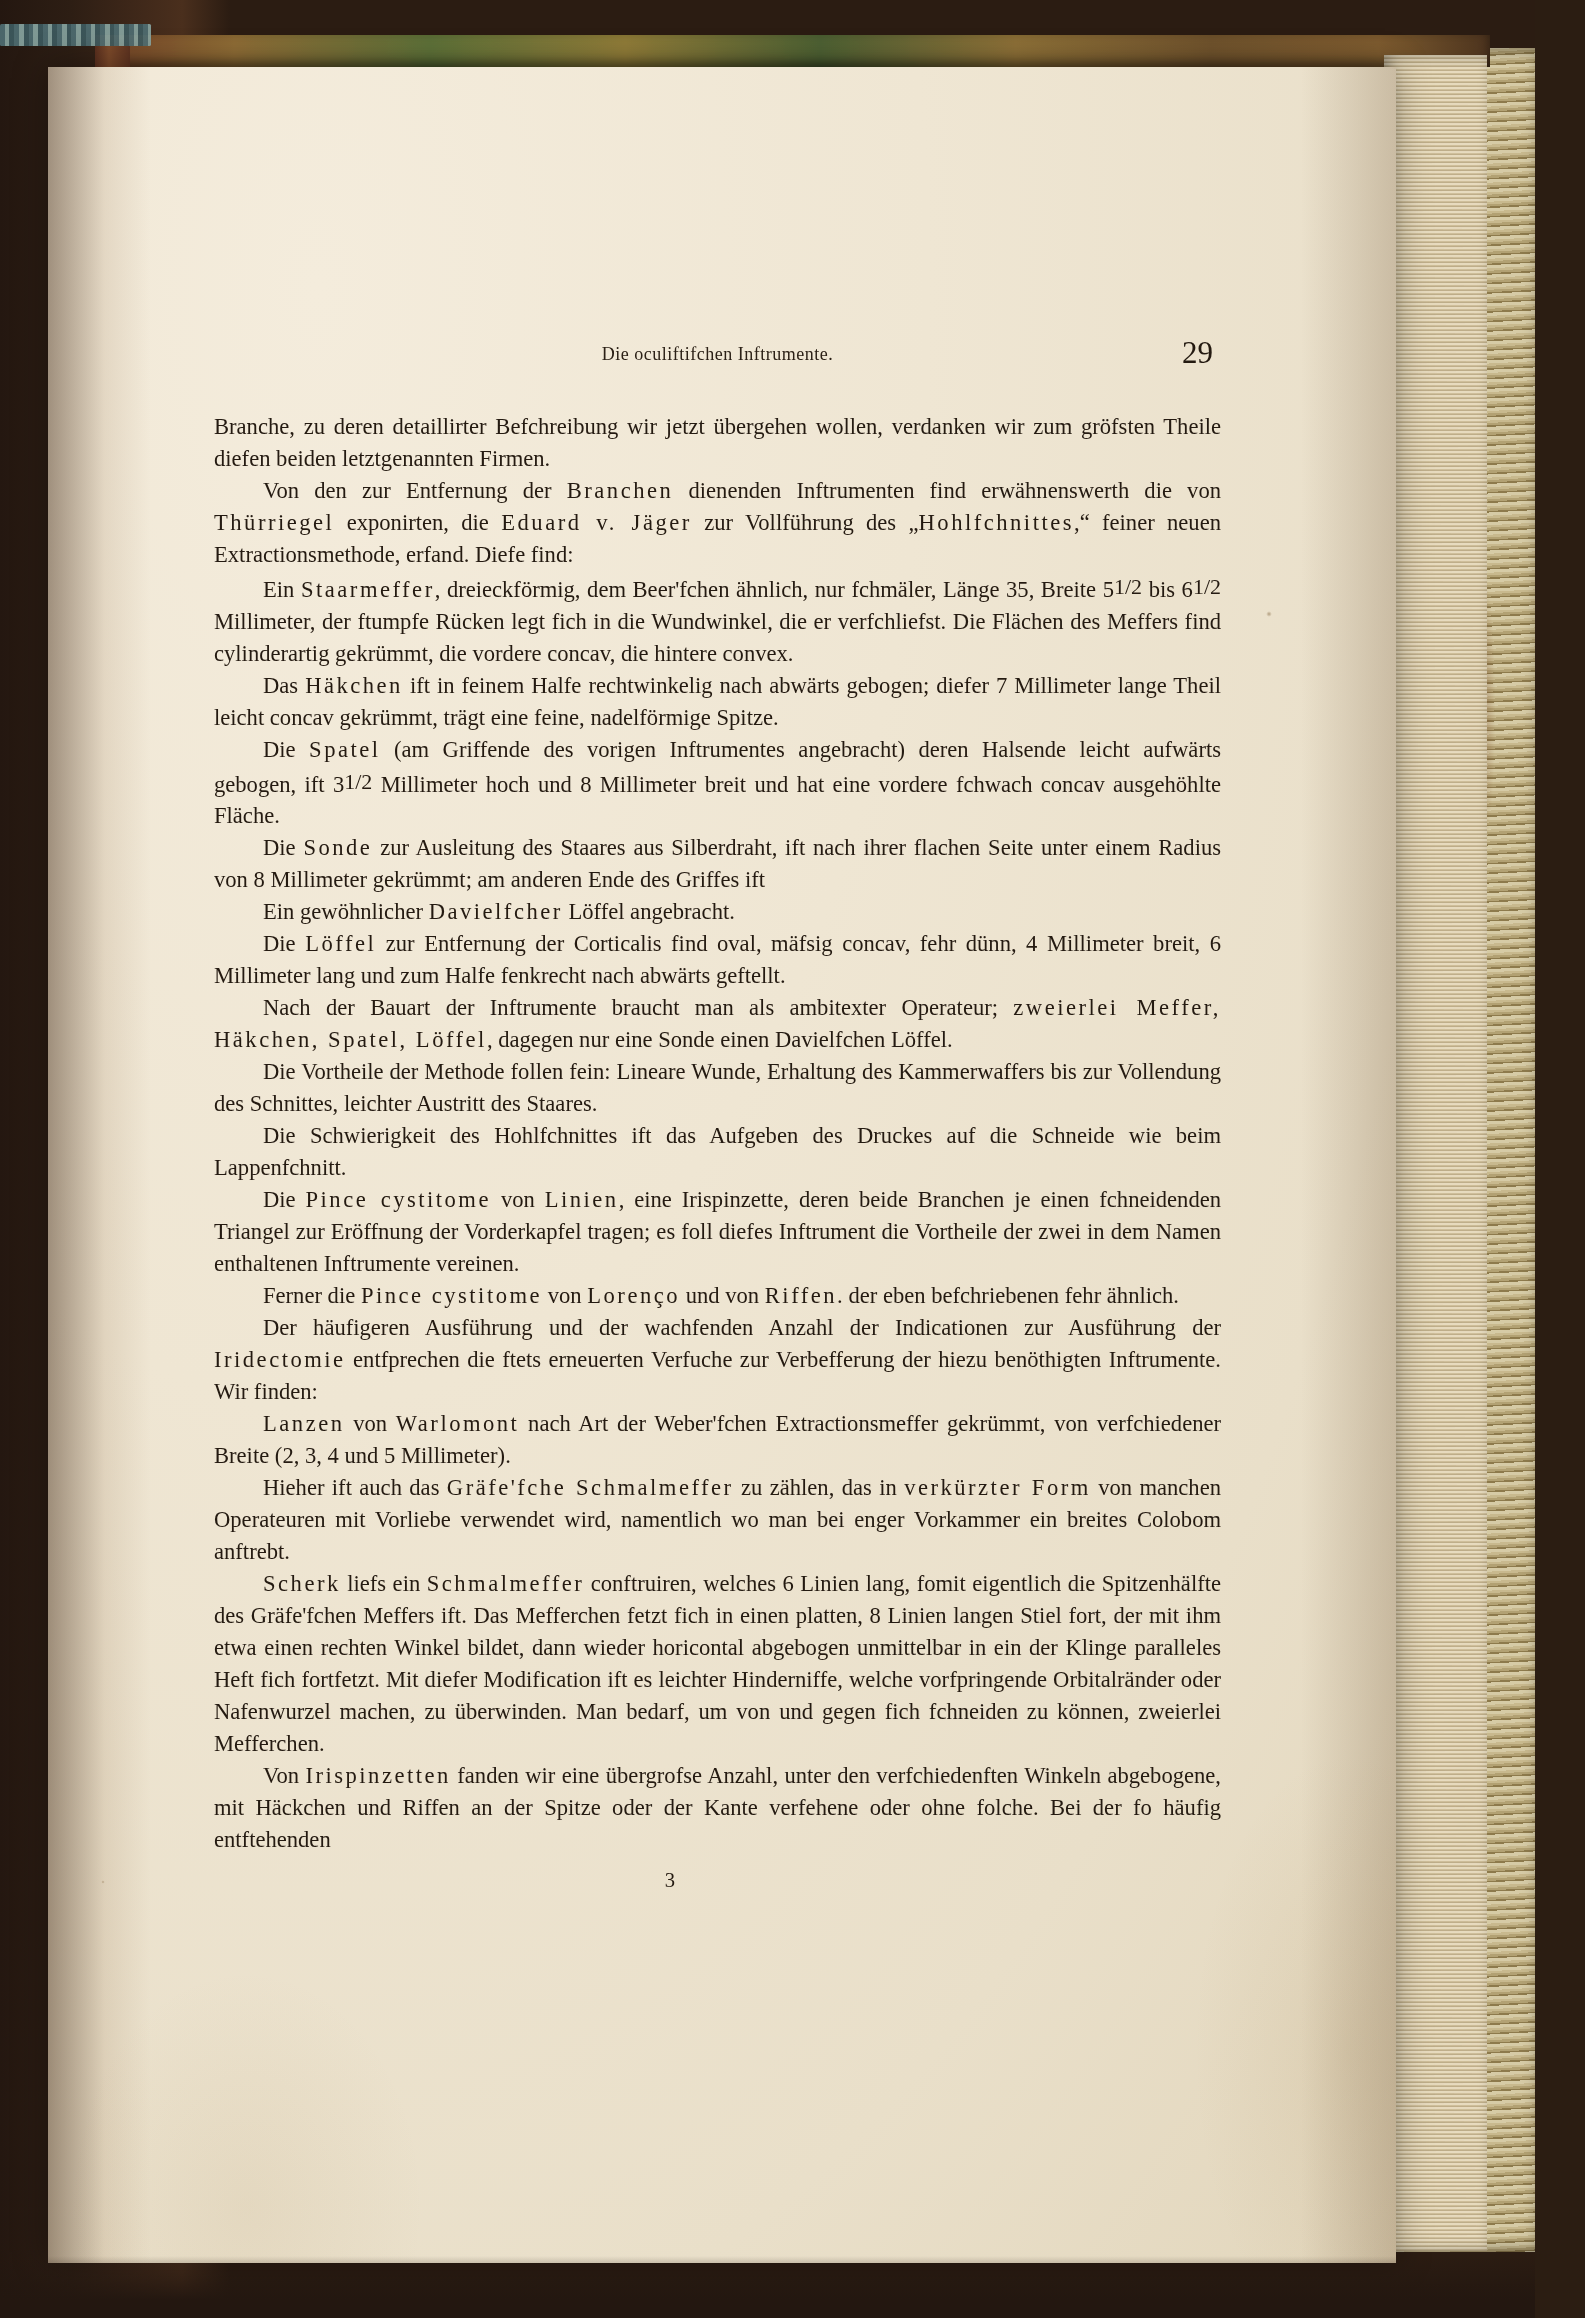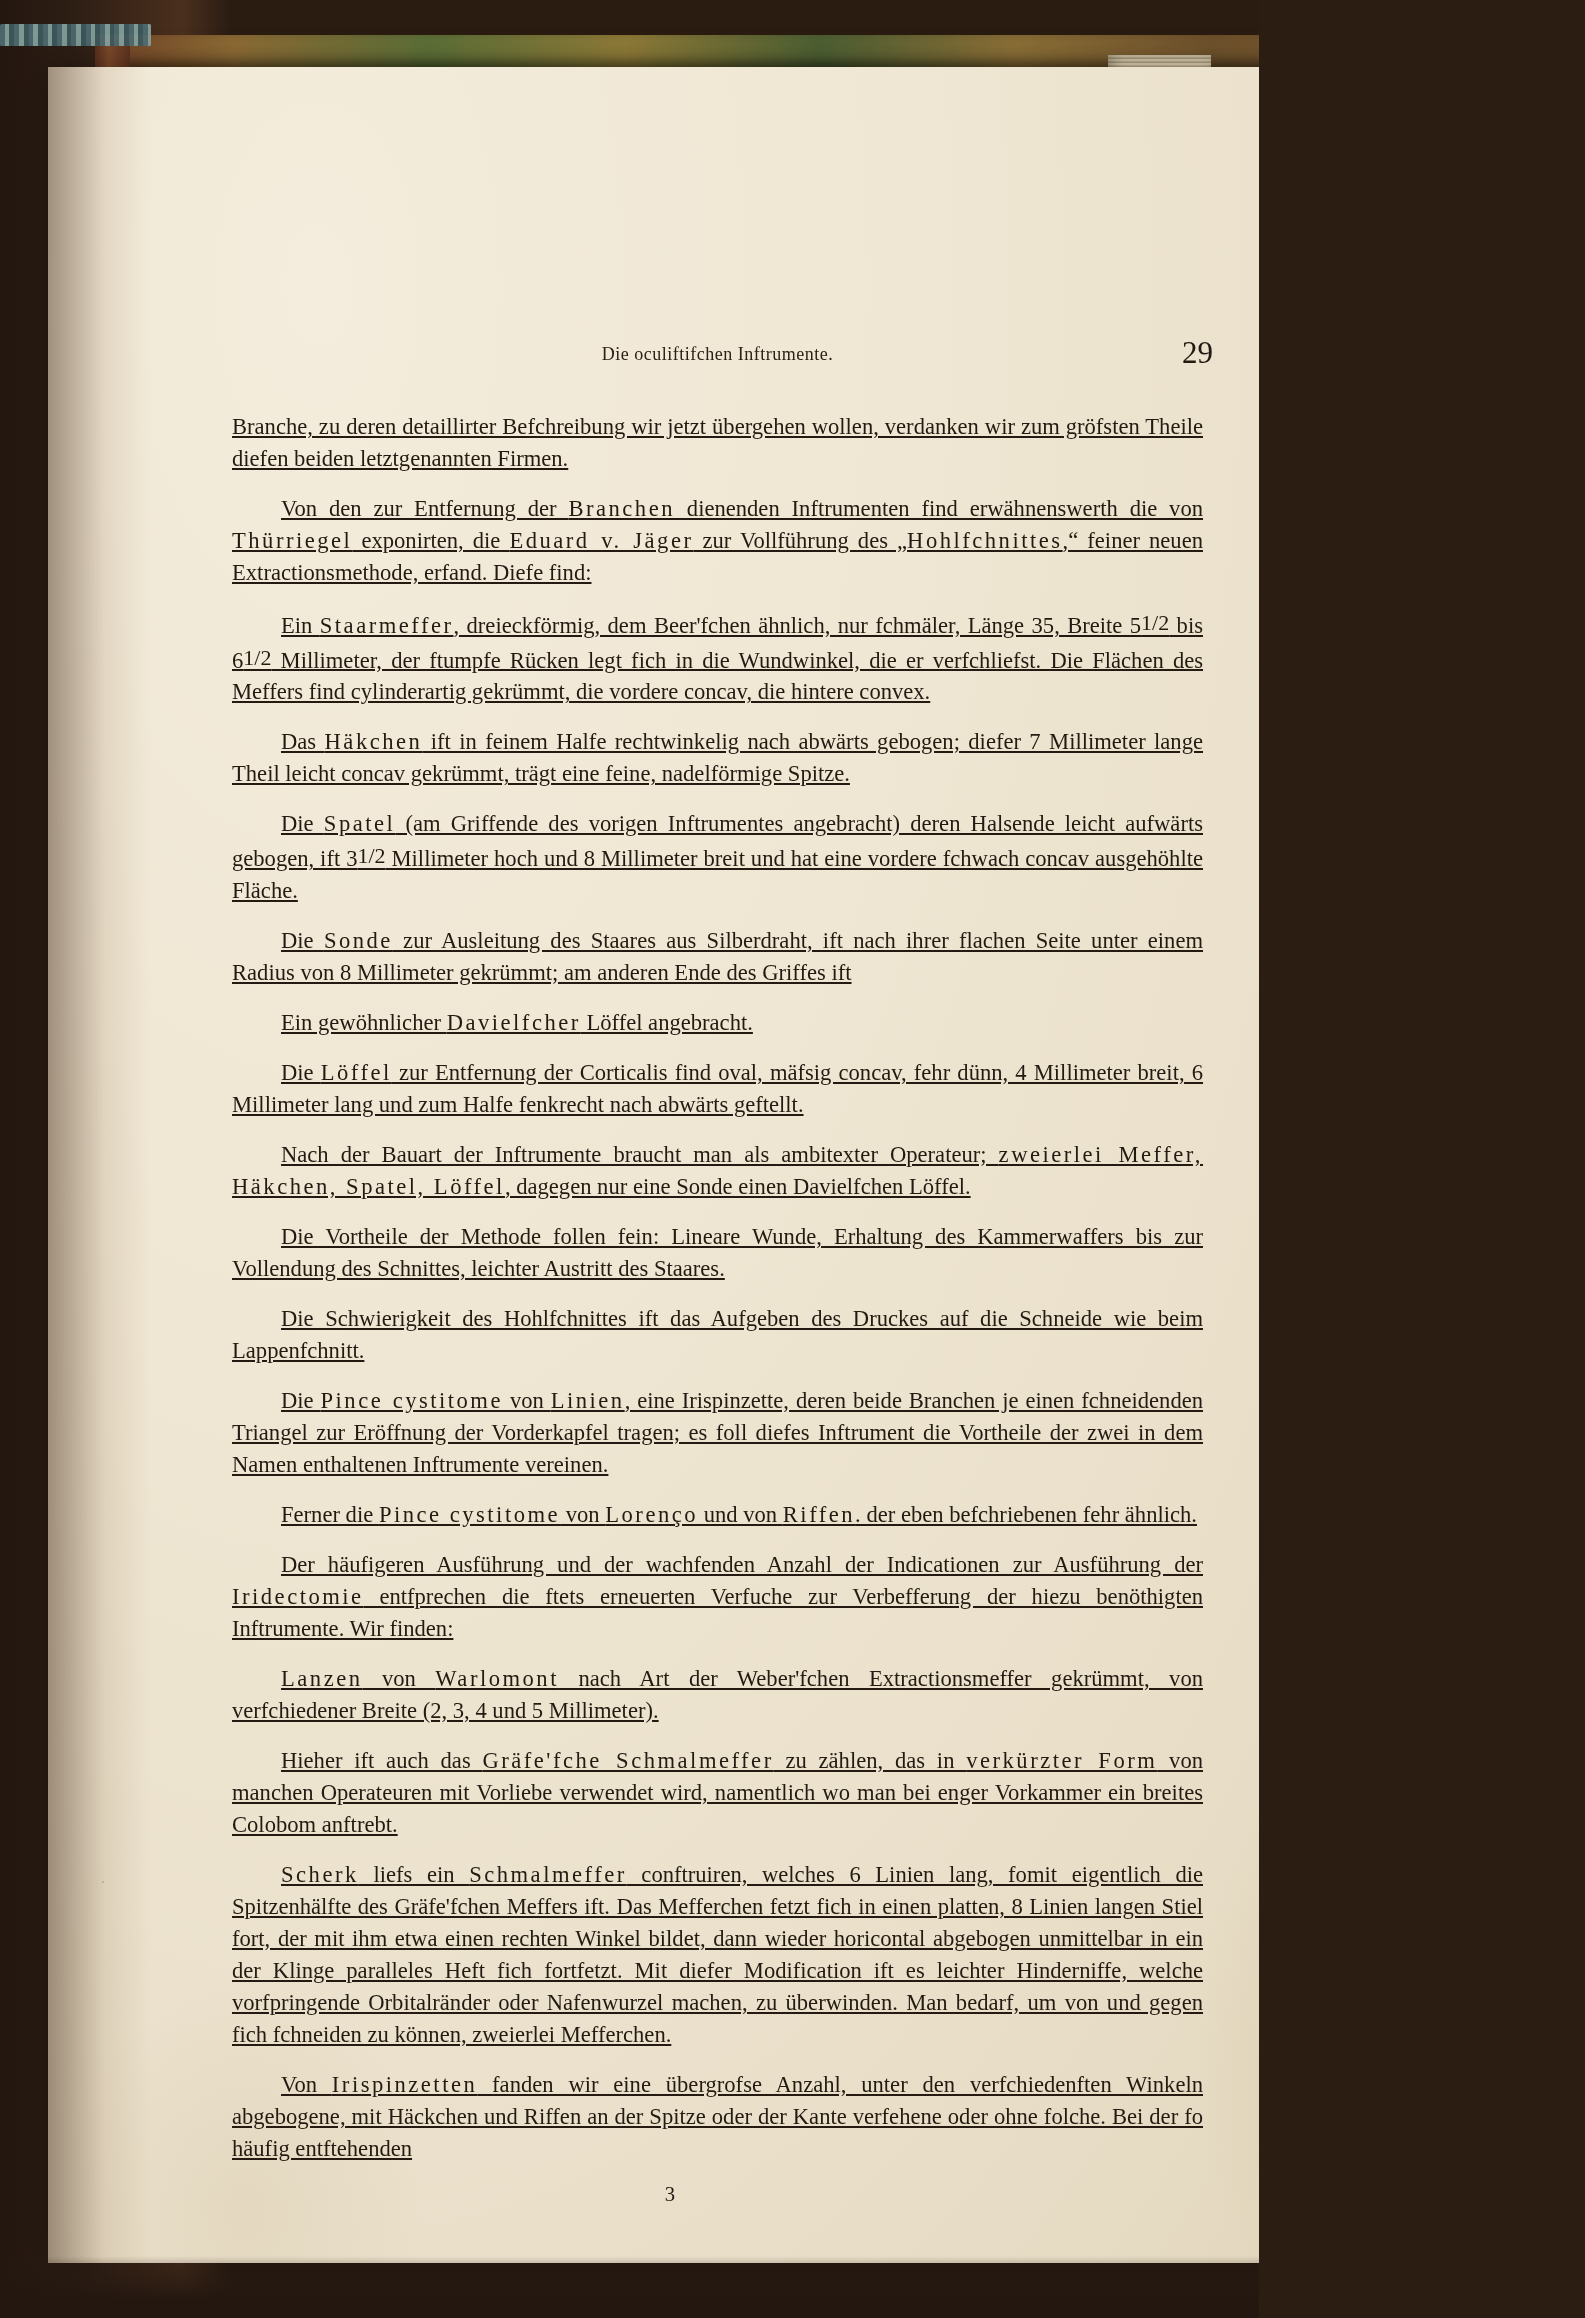--- a/index.html
+++ b/index.html
@@ -10,21 +10,21 @@
   body {
     width: 1585px;
     height: 2319px;
     overflow: hidden;
     font-family: "Liberation Serif", serif;
   }
 
   
   #scan {
     position: relative;
-    width: 1259px;
+    width: 1535px;
     height: 2319px;
     background: #737373;
     overflow: hidden;
   }
 
   
   .outer-dark {
     position: absolute;
     inset: 0;
     background:
@@ -155,29 +155,28 @@
   }
   .folio {
     position: absolute;
     right: 8px;
     top: -9.5px;
     font-size: 31px;
     color: #241a11;
   }
 
   p.para {
-    margin: 18px;
+    margin: 0;
     font-size: 22.6px;
     line-height: 32px;
     text-align: justify;
     text-justify: inter-word;
     color: #241a11;
     text-indent: 49px;
     hyphens: manual;
-    text-decoration: underline;
   }
   p.para.noindent { text-indent: 0; }
 
   .sp { letter-spacing: 2.5px; }
   .frac { font-size: 22px; vertical-align: 0.12em; }
 
   .signature {
     margin-top: 12.7px;
     text-align: center;
     font-size: 20.6px;

